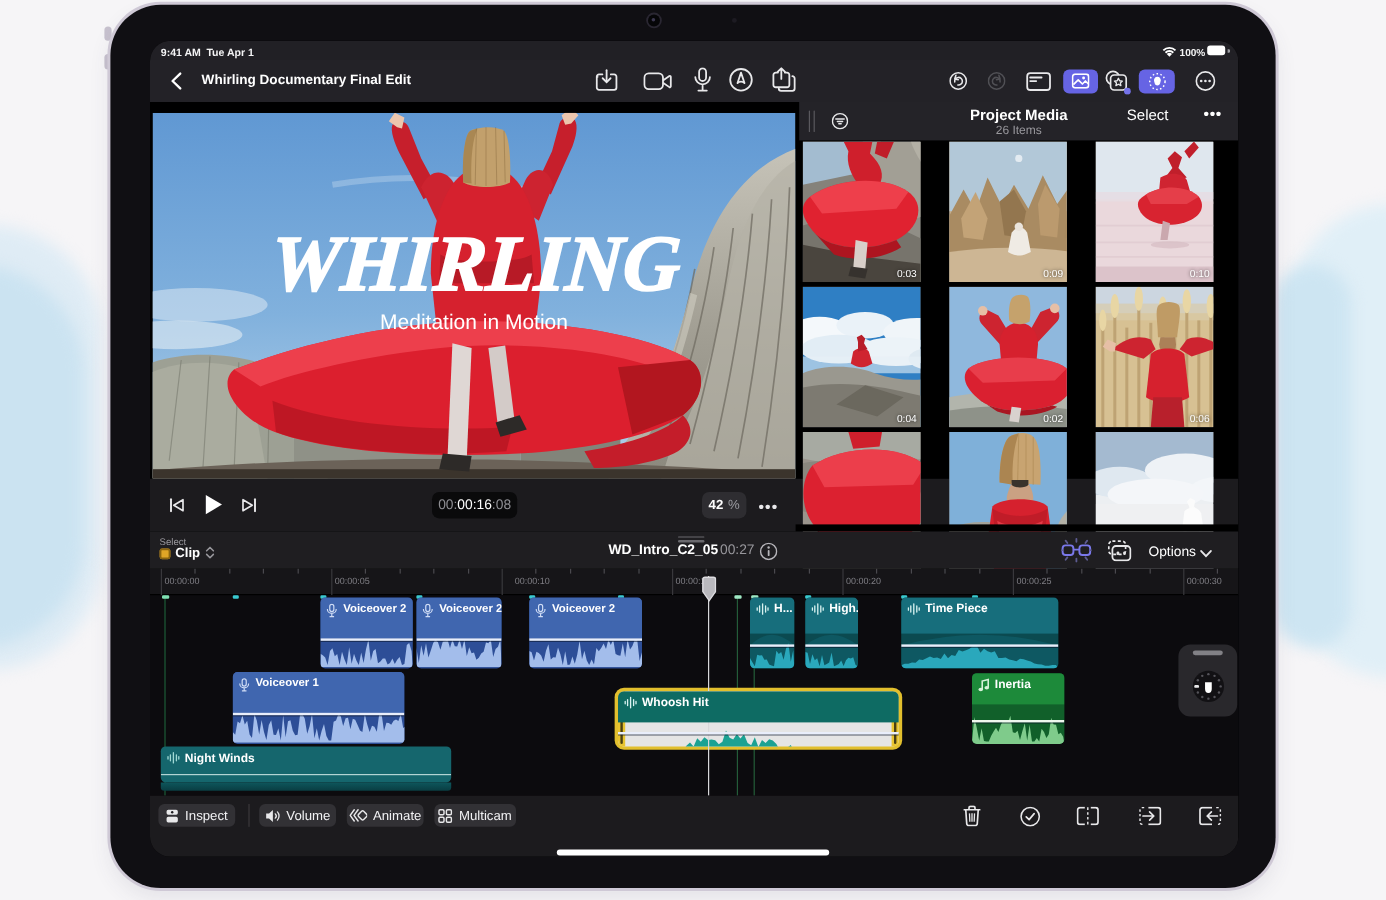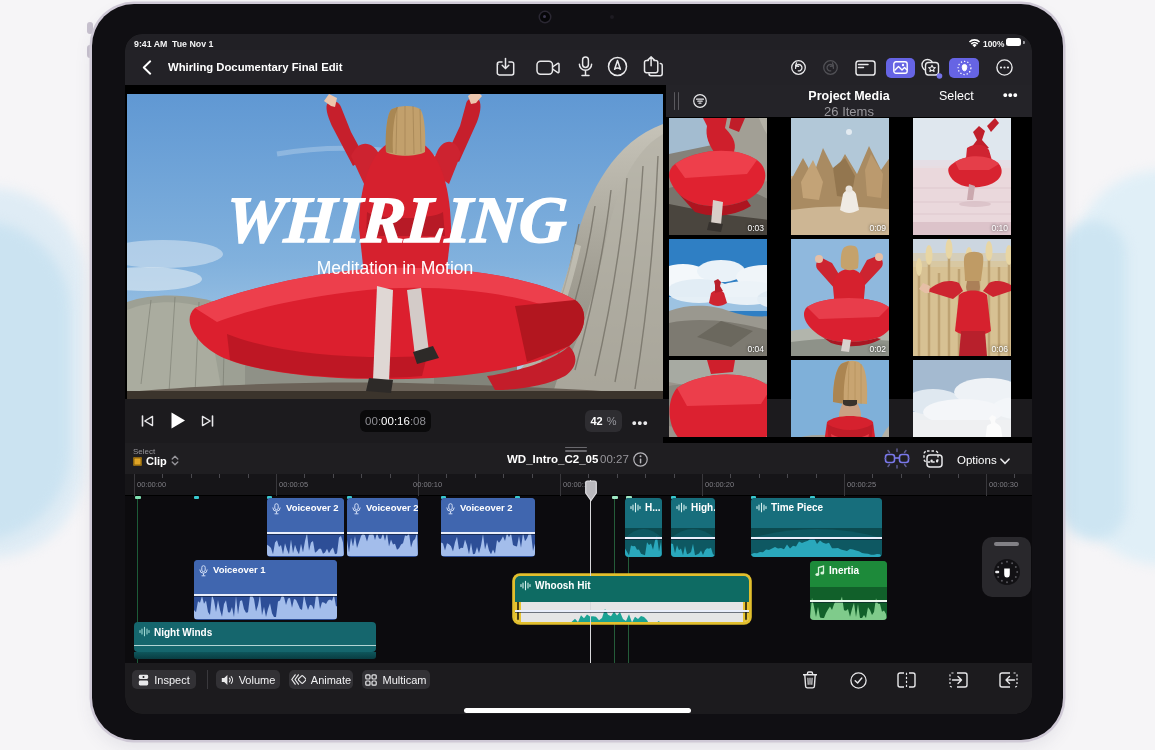--- a/index.html
+++ b/index.html
@@ -28,21 +28,21 @@
 <div class="blob" style="left:1062px;top:221px;width:64px;height:319px;background:#cde5f2;border-radius:32px"></div>
 <div class="abs" style="left:86.5px;top:22px;width:6px;height:12px;border-radius:3px;background:#c7c1ce"></div>
 <div class="abs" style="left:86.5px;top:45px;width:6px;height:13px;border-radius:3px;background:#c7c1ce"></div>
 <div class="ipad"></div>
 <div class="abs" style="left:540px;top:12px;width:10px;height:10px;border-radius:50%;background:#060608;box-shadow:0 0 0 1.5px #2a2732"></div>
 <div class="abs" style="left:543px;top:15px;width:3px;height:3px;border-radius:50%;background:#3c3850"></div>
 <div class="abs" style="left:610px;top:15px;width:4px;height:4px;border-radius:50%;background:#1d1b22"></div>
 <div class="screen">
 <div class="bar" style="top:0;height:16px;background:#212025"></div>
 <div class="abs" style="left:9px;top:4.5px;font-size:8.8px;font-weight:700;color:#f4f4f5">9:41 AM</div>
-<div class="abs" style="left:47px;top:4.5px;font-size:8.8px;font-weight:700;color:#f4f4f5">Tue Nov 1</div>
+<div class="abs" style="left:47px;top:4.5px;font-size:8.8px;font-weight:700;color:#f4f4f5">Tue Apr 1</div>
 <svg class="abs" style="left:843px;top:3.5px" width="13" height="10" viewBox="0 0 13 10">
       <g fill="#fff">
         <path d="M6.5,9.3 L4.3,7 a3.1,3.1 0 0 1 4.4,0 Z"></path>
         <path d="M2.7,5.3 a5.4,5.4 0 0 1 7.6,0 L9.2,6.5 a3.9,3.9 0 0 0 -5.4,0 Z"></path>
         <path d="M0.9,3.4 a7.9,7.9 0 0 1 11.2,0 L11,4.6 a6.3,6.3 0 0 0 -9,0 Z"></path>
       </g>
     </svg>
 <div class="abs" style="left:858px;top:4.5px;font-size:8.4px;font-weight:700;color:#f4f4f5">100%</div>
 <div class="abs" style="left:881px;top:4px;width:15px;height:8px;border-radius:2.5px;background:#fff"></div>
 <div class="abs" style="left:898px;top:6.5px;width:1.5px;height:3px;border-radius:0 1px 1px 0;background:#9b9ba0"></div>
@@ -232,21 +232,21 @@
 <div class="abs" style="left:541px;top:51px;width:366px;height:32px;background:#242328"></div>
 <div class="abs" style="left:548.5px;top:58px;width:1.6px;height:18px;background:#5a595e;border-radius:1px"></div>
 <div class="abs" style="left:552.5px;top:58px;width:1.6px;height:18px;background:#5a595e;border-radius:1px"></div>
 <svg class="abs" style="left:568px;top:60px" width="14" height="14" viewBox="0 0 14 14">
       <circle cx="7" cy="7" r="6.3" fill="none" stroke="#e8e8ea" stroke-width="1.2"></circle>
       <g stroke="#e8e8ea" stroke-width="1.2" stroke-linecap="round">
         <path d="M3.5,5.2 H10.5 M4.8,7.2 H9.2 M6,9.2 H8"></path>
       </g>
     </svg>
 <div class="abs" style="left:541px;top:55px;width:366px;text-align:center;color:#fff;font-size:12.5px;font-weight:700">Project Media</div>
-<div class="abs" style="left:541px;top:69.5px;width:366px;text-align:center;color:#98979c;font-size:13px">26 Items</div>
+<div class="abs" style="left:541px;top:69.5px;width:366px;text-align:center;color:#98979c;font-size:10px">26 Items</div>
 <div class="abs" style="left:814px;top:55px;color:#fff;font-size:12.5px">Select</div>
 <div class="abs" style="left:878px;top:53px;color:#fff;font-size:13px;letter-spacing:0.5px;font-weight:700">•••</div>
 <div class="thumb" style="left:544px;top:84px">
       <svg width="118" height="117" viewBox="0 0 118 117">
 <rect width="118" height="117" fill="#908e86"></rect>
 <path d="M0,0 H65 L48,30 L0,42 Z" fill="#a3bcd0"></path>
 <path d="M50,0 H118 V55 L80,70 L42,40 Z" fill="#a29f95"></path>
 <path d="M90,0 H118 V40 C105,28 95,14 90,0 Z" fill="#b3b0a5"></path>
 <path d="M0,36 L48,26 L60,50 L30,70 L0,60 Z" fill="#85827a"></path>
 <path d="M0,70 C30,60 60,62 80,72 L118,90 V117 H0 Z" fill="#77746c"></path>
@@ -471,21 +471,21 @@
     <div class="abs" style="left:65.8px;top:440px;width:1px;height:4px;background:#4a494e"></div>
     <div class="abs" style="left:94.2px;top:440px;width:1px;height:4px;background:#4a494e"></div>
     <div class="abs" style="left:122.6px;top:440px;width:1px;height:4px;background:#4a494e"></div>
     <div class="abs" style="left:151px;top:440px;width:1px;height:22px;background:#39383c"></div>
     <div class="abs" style="left:154px;top:446px;color:#7f7e84;font-size:7.5px">00:00:05</div>
     <div class="abs" style="left:179.4px;top:440px;width:1px;height:4px;background:#4a494e"></div>
     <div class="abs" style="left:207.8px;top:440px;width:1px;height:4px;background:#4a494e"></div>
     <div class="abs" style="left:236.2px;top:440px;width:1px;height:4px;background:#4a494e"></div>
     <div class="abs" style="left:264.6px;top:440px;width:1px;height:4px;background:#4a494e"></div>
     <div class="abs" style="left:293px;top:440px;width:1px;height:22px;background:#39383c"></div>
-    <div class="abs" style="left:288px;top:446px;color:#7f7e84;font-size:7.5px">00:00:10</div>
+    <div class="abs" style="left:304px;top:446px;color:#7f7e84;font-size:7.5px">00:00:10</div>
     <div class="abs" style="left:321.4px;top:440px;width:1px;height:4px;background:#4a494e"></div>
     <div class="abs" style="left:349.8px;top:440px;width:1px;height:4px;background:#4a494e"></div>
     <div class="abs" style="left:378.2px;top:440px;width:1px;height:4px;background:#4a494e"></div>
     <div class="abs" style="left:406.6px;top:440px;width:1px;height:4px;background:#4a494e"></div>
     <div class="abs" style="left:435px;top:440px;width:1px;height:22px;background:#39383c"></div>
     <div class="abs" style="left:438px;top:446px;color:#7f7e84;font-size:7.5px">00:00:15</div>
     <div class="abs" style="left:463.4px;top:440px;width:1px;height:4px;background:#4a494e"></div>
     <div class="abs" style="left:491.8px;top:440px;width:1px;height:4px;background:#4a494e"></div>
     <div class="abs" style="left:520.2px;top:440px;width:1px;height:4px;background:#4a494e"></div>
     <div class="abs" style="left:548.6px;top:440px;width:1px;height:4px;background:#4a494e"></div>

